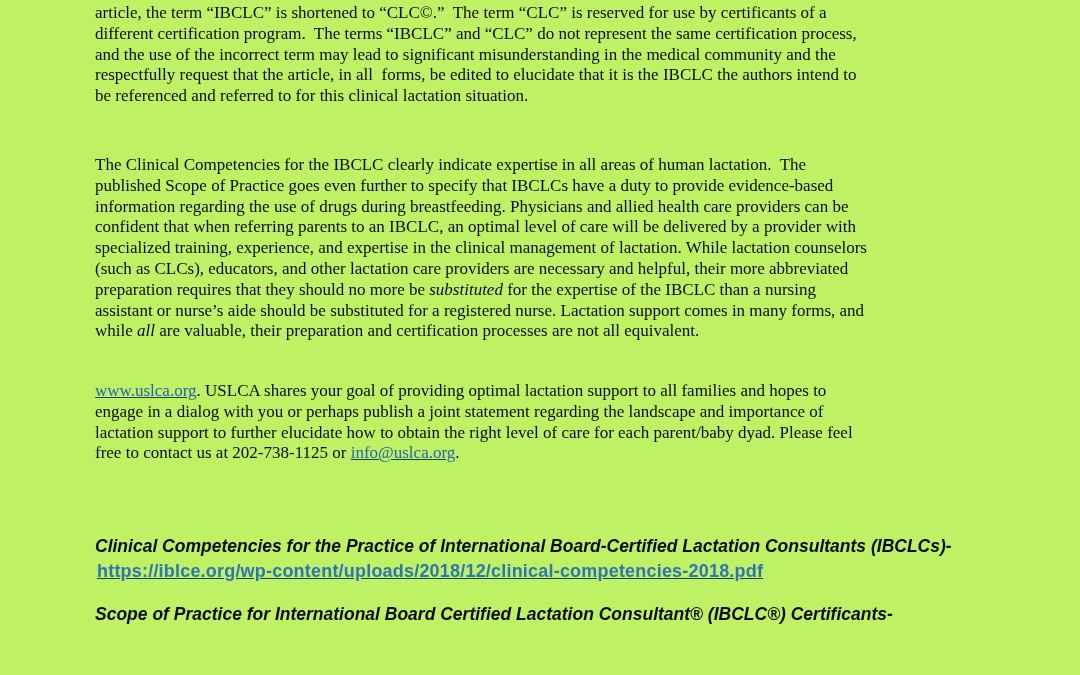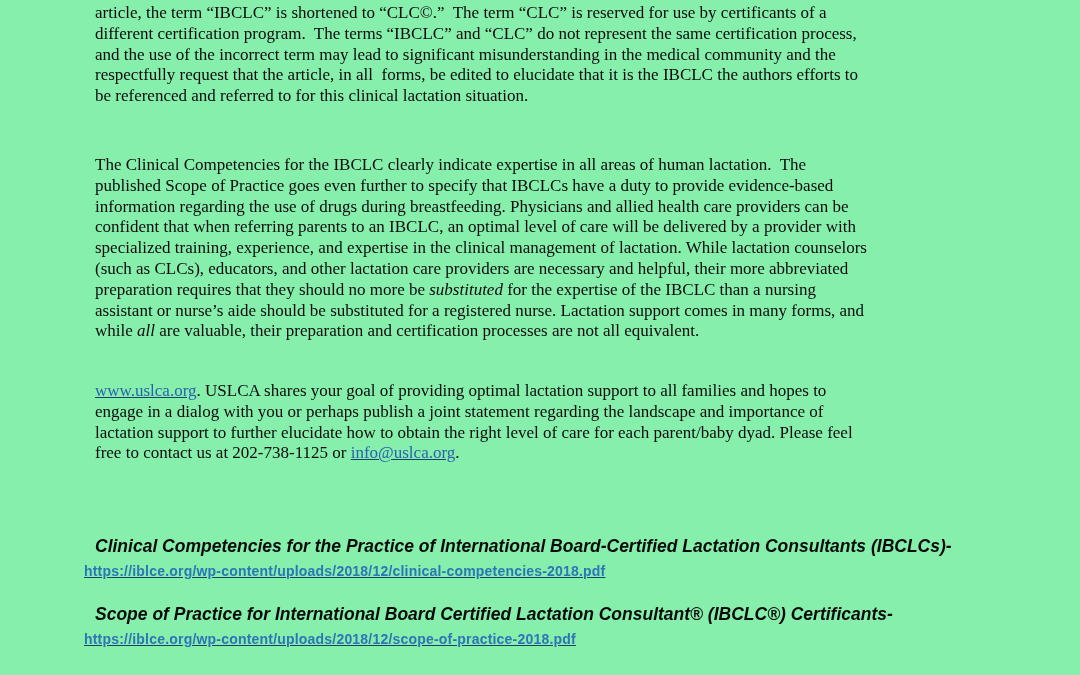--- a/index.html
+++ b/index.html
@@ -4,21 +4,21 @@
 <style>
   html, body {
     margin: 0; padding: 0;
     width: 1080px; height: 675px;
     background: #ffffff;
     overflow: hidden;
   }
   .page {
     position: relative;
     width: 1080px; height: 675px;
-    background: #86efac;
+    background: #bef264;
     filter: blur(0.3px);
   }
   .para {
     position: absolute;
     left: 95px;
     width: 905px;
     font-family: "Liberation Serif", serif;
     font-size: 17px;
     line-height: 20.8px;
     color: #0b0b0b;
@@ -38,42 +38,42 @@
     font-family: Liberation Sans, sans-serif;
     font-weight: bold;
     font-style: italic;
     font-size: 17.5px;
     line-height: 21px;
     color: #0b0b0b;
     white-space: pre-wrap;
   }
   .ref-url {
     position: absolute;
-    left: 84px;
+    left: 97px;
     font-family: "Liberation Sans", sans-serif;
     font-weight: 600;
-    font-size: 14px;
+    font-size: 18px;
     line-height: 19px;
     letter-spacing: 0.2px;
     color: var(--ref-link, #2e75b6);
     text-decoration: underline;
     text-decoration-color: var(--link-underline, #16406e);
     cursor: pointer;
   }
 </style>
 </head>
 <body>
 
 <div class="page">
 
   <div class="para" style="top: 3px;">
       <div class="line"><span>article, the term “IBCLC” is shortened to “CLC©.”  The term “CLC” is reserved for use by certificants of a</span></div>
       <div class="line"><span>different certification program.  The terms “IBCLC” and “CLC” do not represent the same certification process,</span></div>
       <div class="line"><span>and the use of the incorrect term may lead to significant misunderstanding in the medical community and the</span></div>
-      <div class="line"><span>respectfully request that the article, in all  forms, be edited to elucidate that it is the IBCLC the authors efforts to</span></div>
+      <div class="line"><span>respectfully request that the article, in all  forms, be edited to elucidate that it is the IBCLC the authors intend to</span></div>
       <div class="line"><span>be referenced and referred to for this clinical lactation situation.</span></div>
     </div>
 
   <div class="para" style="top: 155px;">
       <div class="line"><span>The Clinical Competencies for the IBCLC clearly indicate expertise in all areas of human lactation.  The</span></div>
       <div class="line"><span>published Scope of Practice goes even further to specify that IBCLCs have a duty to provide evidence-based</span></div>
       <div class="line"><span>information regarding the use of drugs during breastfeeding. Physicians and allied health care providers can be</span></div>
       <div class="line"><span>confident that when referring parents to an IBCLC, an optimal level of care will be delivered by a provider with</span></div>
       <div class="line"><span>specialized training, experience, and expertise in the clinical management of lactation. While lactation counselors</span></div>
       <div class="line"><span>(such as CLCs), educators, and other lactation care providers are necessary and helpful, their more abbreviated</span></div>
@@ -88,15 +88,14 @@
       <div class="line"><span>lactation support to further elucidate how to obtain the right level of care for each parent/baby dyad. Please feel</span></div>
       <div class="line"><span>free to contact us at 202-738-1125 or </span><a class="inline-link">info@uslca.org</a><span>.</span></div>
     </div>
 
   <div class="ref-title" style="top: 536px;">Clinical Competencies for the Practice of International Board-Certified Lactation Consultants (IBCLCs)-</div>
 
   <a class="ref-url" style="top: 562px;">https://iblce.org/wp-content/uploads/2018/12/clinical-competencies-2018.pdf</a>
 
   <div class="ref-title" style="top: 604px;">Scope of Practice for International Board Certified Lactation Consultant® (IBCLC®) Certificants-</div>
 
-  <a class="ref-url" style="top: 630px;">https://iblce.org/wp-content/uploads/2018/12/scope-of-practice-2018.pdf</a>
 
 </div>
 
 </body></html>

